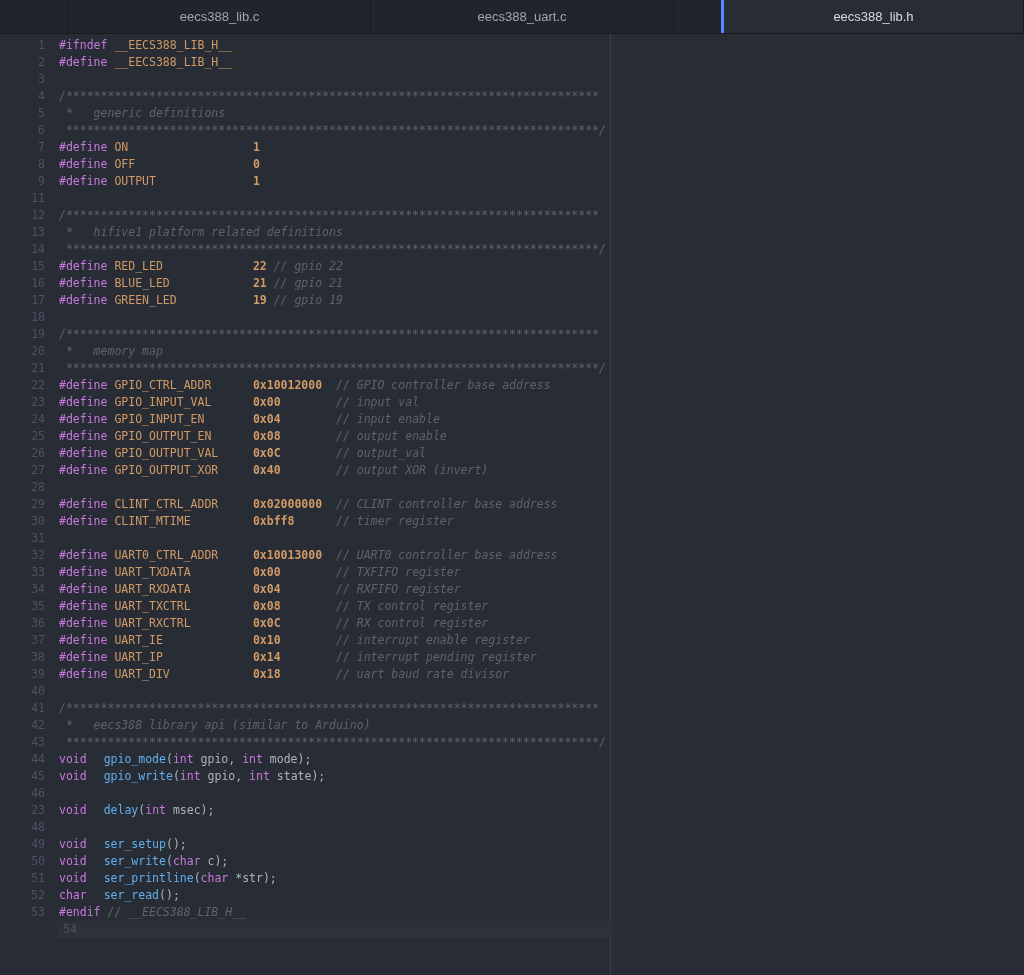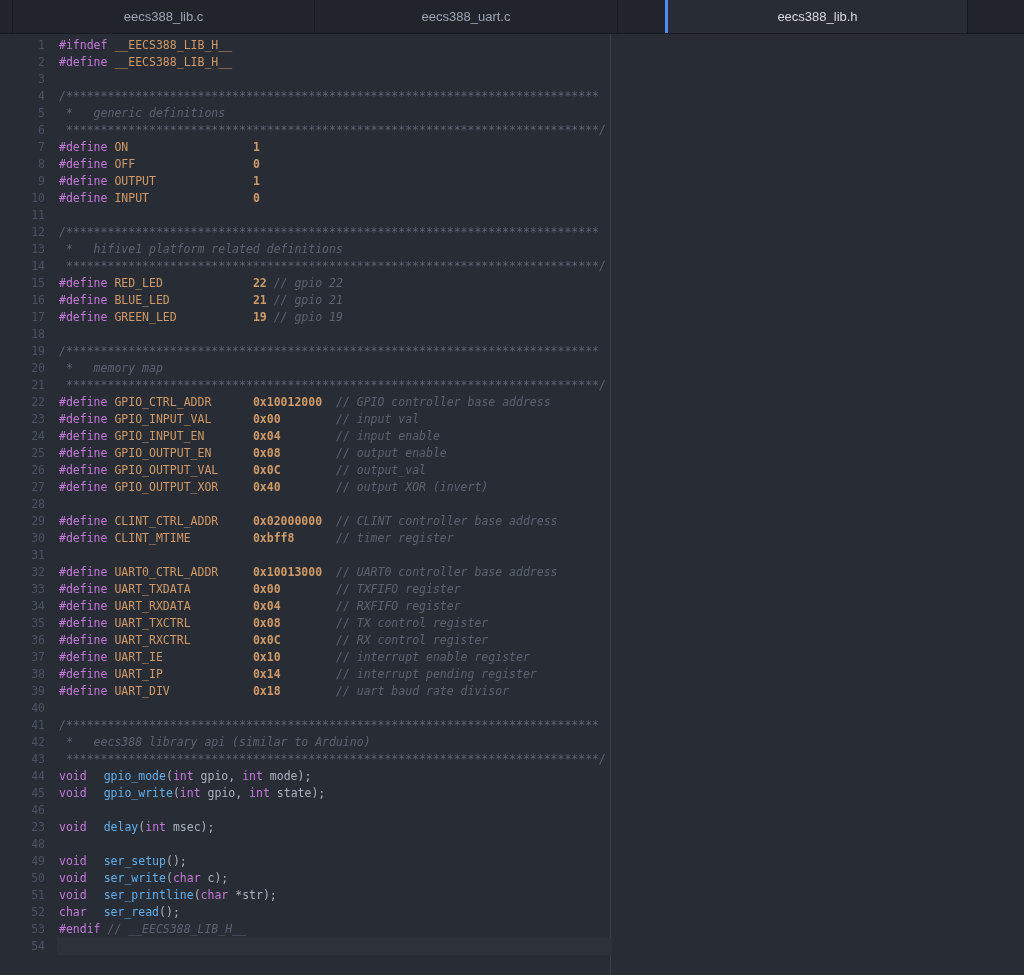--- a/index.html
+++ b/index.html
@@ -7,20 +7,21 @@
   body {
     width: 1024px; height: 975px; overflow: hidden;
     background: var(--panel, #21252b);
     font-family: "DejaVu Sans Mono", monospace;
   }
   .tabbar {
     display: flex; height: 34px; padding-left: 12px;
     background: var(--panel, #21252b);
     border-bottom: 1px solid var(--border, #181a1f);
     font-family: "Liberation Sans", sans-serif;
+    justify-content: flex-end;
   }
   .tab {
     width: 303px; flex: none;
     display: flex; align-items: center; justify-content: center;
     font-size: 13px; color: var(--tab-inactive-text, #9da5b4);
     border-right: 1px solid var(--border, #181a1f);
     cursor: default; overflow: hidden;
   }
   .tab:first-child { border-left: 1px solid var(--border, #181a1f); }
   .tab.active {
@@ -38,20 +39,21 @@
     position: absolute; left: 610px; top: 0; bottom: 0; width: 1px;
     background: #3b4048; z-index: 0;
   }
   .lines { position: relative; z-index: 1; }
   .row { display: flex; height: 17px; line-height: 17px; font-size: 11.5px; }
   .row.active {
     background: linear-gradient(90deg,
       rgba(0,0,0,0) 0px, rgba(0,0,0,0) 57px,
       var(--line-highlight, #2c313a) 57px, var(--line-highlight, #2c313a) 612px,
       rgba(0,0,0,0) 612px);
+    padding-left: 32px;
   }
   .ln { flex: none; width: 45px; text-align: right; color: var(--text-dim, #4b5263); }
   .codetext { white-space: pre; padding-left: 14px; color: var(--text, #abb2bf); }
   .kw   { color: var(--keyword, #c678dd); }
   .name { color: var(--constant, #d19a66); }
   .num  { color: var(--constant, #d19a66); font-weight: bold; }
   .fn   { color: var(--function, #61afef); margin-left: 10px; }
   .cm   { color: var(--comment, #5c6370); font-style: italic; }
   .tx   { color: var(--text, #abb2bf); }
 </style>
@@ -103,24 +105,20 @@
       </div>
       <div class="row">
         <span class="ln">8</span>
         <span class="codetext"><span class="kw">#define </span><span class="name">OFF</span><span class="tx">                 </span><span class="num">0</span></span>
       </div>
       <div class="row">
         <span class="ln">9</span>
         <span class="codetext"><span class="kw">#define </span><span class="name">OUTPUT</span><span class="tx">              </span><span class="num">1</span></span>
       </div>
       <div class="row">
-        <span class="ln">10</span>
-        <span class="codetext"><span class="kw">#define </span><span class="name">INPUT</span><span class="tx">               </span><span class="num">0</span></span>
-      </div>
-      <div class="row">
         <span class="ln">11</span>
         <span class="codetext"></span>
       </div>
       <div class="row">
         <span class="ln">12</span>
         <span class="codetext"><span class="cm">/*****************************************************************************</span></span>
       </div>
       <div class="row">
         <span class="ln">13</span>
         <span class="codetext"><span class="cm"> *   hifive1 platform related definitions</span></span>

